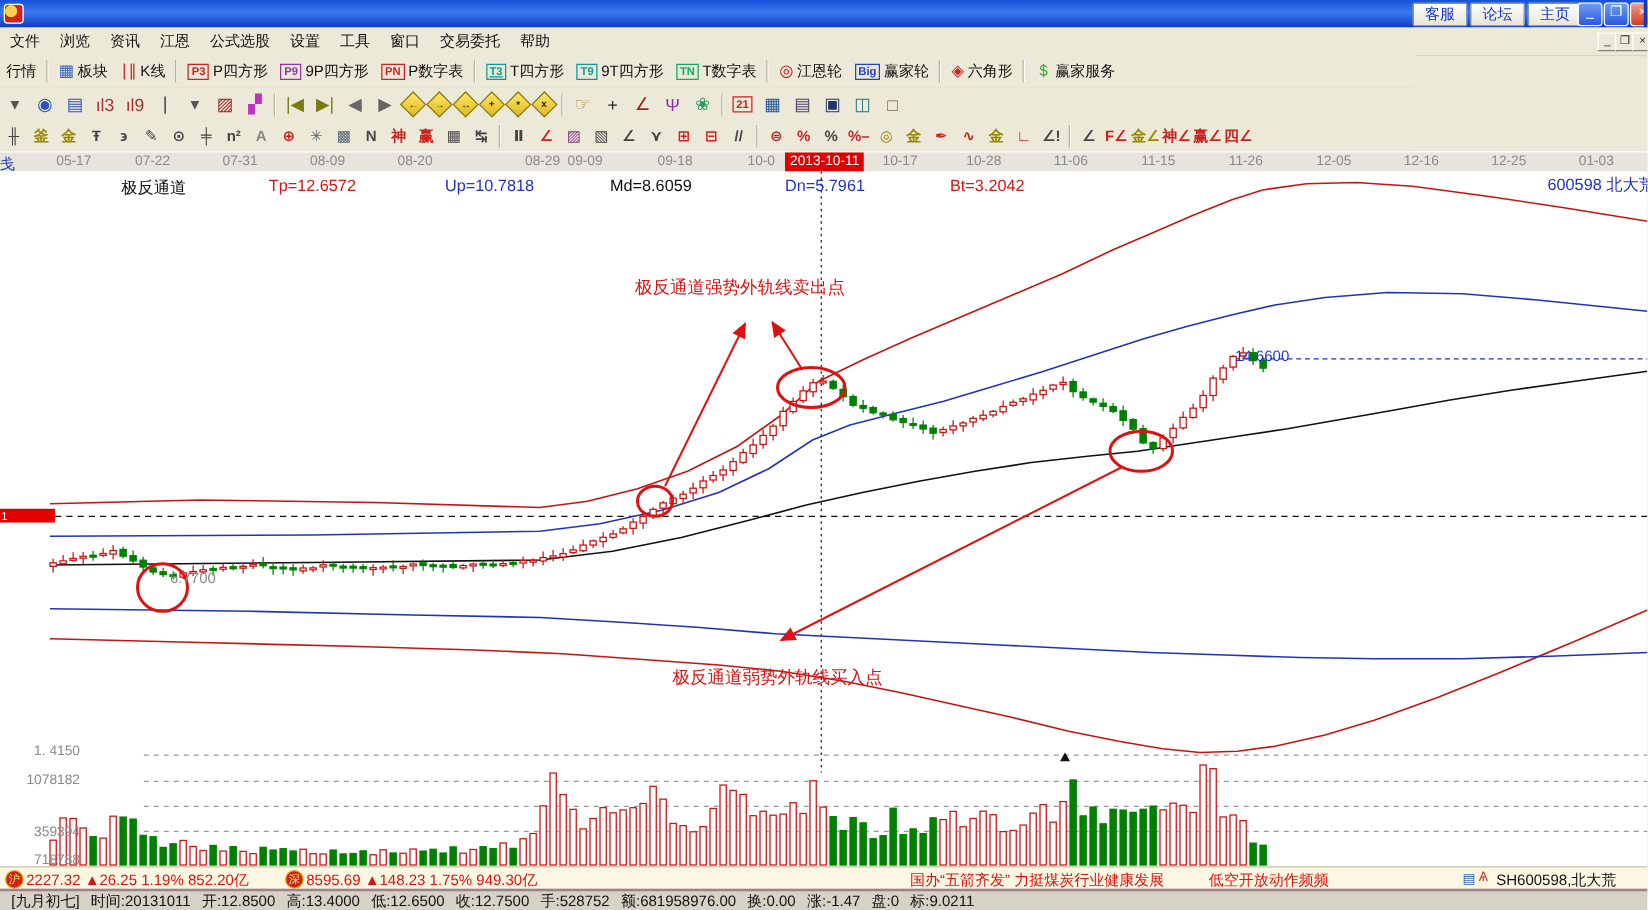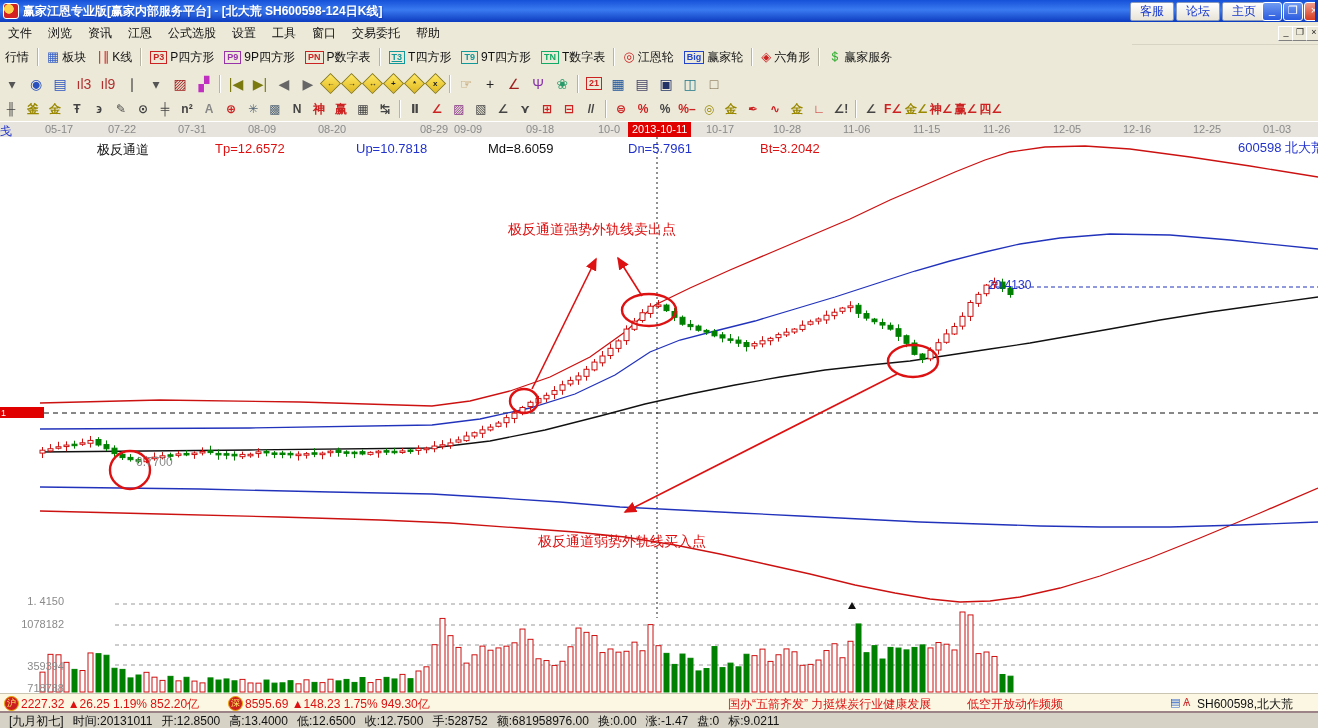--- a/index.html
+++ b/index.html
@@ -67,21 +67,20 @@
   .status2{position:absolute;left:0;top:711px;width:1318px;height:17px;background:#d6d2c6;border-top:2px solid #9b8388;
     display:flex;align-items:center;}
   .info-seg{font-size:12px;color:#111;margin-left:9px;white-space:nowrap;}
   .right-edge{position:absolute;right:0;top:0;width:3px;height:22px;background:#0c3bbf;}
 </style>
 </head>
 <body>
 
 <div class="titlebar">
   <div class="app-icon"></div>
-  <div class="title-text">赢家江恩专业版[赢家内部服务平台] - [北大荒  SH600598-124日K线]</div>
   <div id="tb-buttons">
       <div class="tb-btn" style="left: 1130px; width: 42px;">客服</div>
       <div class="tb-btn" style="left: 1176px; width: 42px;">论坛</div>
       <div class="tb-btn" style="left: 1222px; width: 42px; text-align: center;">主页</div>
       <div class="winbtn" style="left: 1262px;">_</div>
       <div class="winbtn" style="left: 1283px;">❐</div>
       <div class="winbtn close" style="left: 1304px;">×</div>
     </div>
   <div class="right-edge"></div>
 </div>
@@ -695,21 +694,21 @@
   <div class="ind-row ind-blue" style="left:356px">Up=10.7818</div>
   <div class="ind-row ind-black" style="left:488px">Md=8.6059</div>
   <div class="ind-row ind-blue" style="left:628px">Dn=5.7961</div>
   <div class="ind-row ind-red" style="left:760px">Bt=3.2042</div>
 
   <div class="stock-label">600598 北大荒</div>
 
   <div class="anno" style="left:508px;top:84px">极反通道强势外轨线卖出点</div>
   <div class="anno" style="left:538px;top:396px">极反通道弱势外轨线买入点</div>
 
-  <div class="pricelab-hi">20.4130</div>
+  <div class="pricelab-hi">14.6600</div>
   <div class="pricelab-lo">6.7700</div>
 
   <div id="scale-labels">
       <div class="scale-lab" style="top: 458px;">1. 4150</div>
       <div class="scale-lab" style="top: 481px;">1078182</div>
       <div class="scale-lab" style="top: 502px; margin-top: 43px;">718788</div>
       <div class="scale-lab" style="top: 523px;">359394</div>
     </div>
 </div>
 

